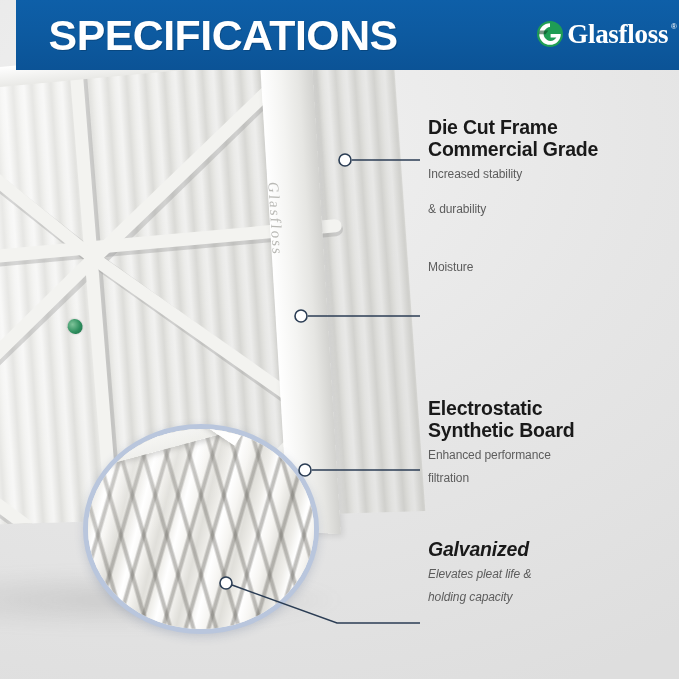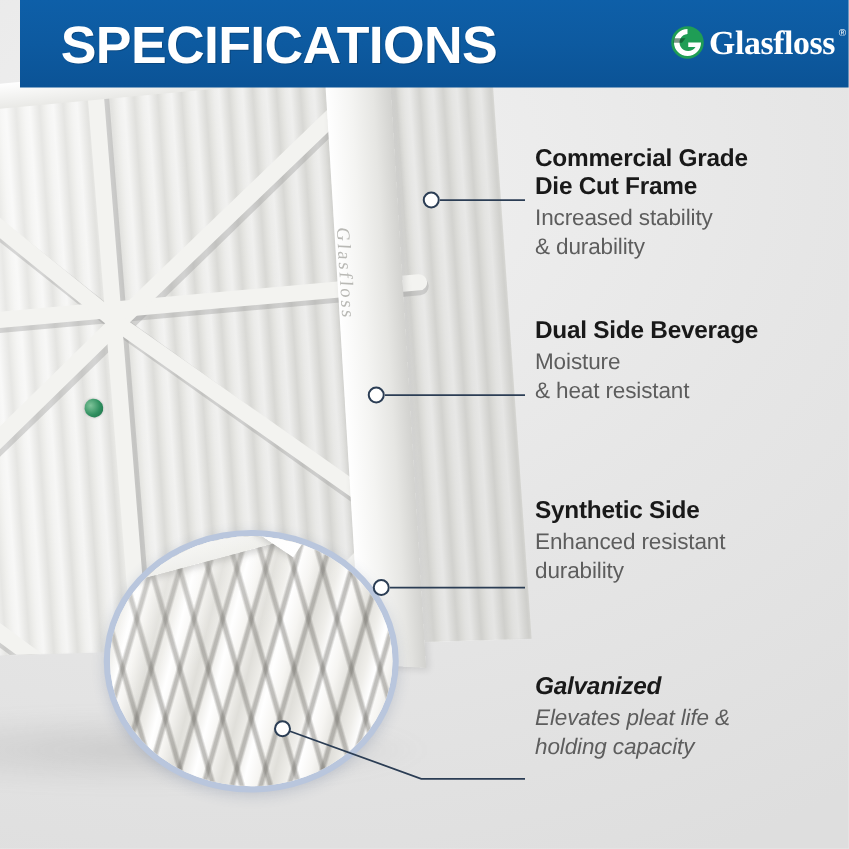--- a/index.html
+++ b/index.html
@@ -141,21 +141,21 @@
   .leader-line { stroke: #2b3d54; stroke-width: 1.4; fill: none; }
   .leader-dot { fill: #ffffff; stroke: #2b3d54; stroke-width: 1.6; }
 
   
   .callout { position: absolute; left: 428px; width: 248px; }
   .callout-title {
     font-size: 19.5px; font-weight: bold; color: #191919;
     line-height: 22px; letter-spacing: -0.2px;
   }
   .callout-sub {
-    font-size: 18px; color: #5d5d5d; line-height: 23px;
+    font-size: 12px; color: #5d5d5d; line-height: 23px;
     margin-top: 3px; letter-spacing: -0.1px;
   }
   #callout-0 { top: 116px; }
   #callout-1 { top: 253px; }
   #callout-2 { top: 397px; }
   #callout-3 { top: 538px; font-style: italic; }
 </style>
 </head>
 <body>
 
@@ -236,36 +236,35 @@
           <path d="M14 3.2 A10.8 10.8 0 1 0 24.8 14 L14.6 14 L14.6 17.6 L20.4 17.6 A6.9 6.9 0 1 1 14 7.1 Z" fill="#ffffff"></path>
           <path d="M3.4 10.6 L12.4 10.6 L9.6 14.2 L2.6 14.2 Z" fill="#0b3f22" opacity="0.55"></path>
         </svg>
       </div>
       <div id="logo-text">Glasfloss</div>
       <div id="logo-tm">®</div>
     </div>
   </div>
 
   <div class="callout" id="callout-0">
+    <div class="callout-title">Die Cut Frame</div>
     <div class="callout-title">Commercial Grade</div>
-    <div class="callout-title">Die Cut Frame</div>
     <div class="callout-sub">Increased stability</div>
-    <div class="callout-sub" style="margin-top:0">&amp; durability</div>
+    <div class="callout-sub" style="margin-top:12px">&amp; durability</div>
   </div>
 
   <div class="callout" id="callout-1">
-    <div class="callout-title">Dual Side Beverage</div>
     <div class="callout-sub">Moisture</div>
-    <div class="callout-sub" style="margin-top:0">&amp; heat resistant</div>
   </div>
 
   <div class="callout" id="callout-2">
-    <div class="callout-title">Synthetic Side</div>
-    <div class="callout-sub">Enhanced resistant</div>
-    <div class="callout-sub" style="margin-top:0">durability</div>
+    <div class="callout-title">Electrostatic</div>
+    <div class="callout-title">Synthetic Board</div>
+    <div class="callout-sub">Enhanced performance</div>
+    <div class="callout-sub" style="margin-top:0">filtration</div>
   </div>
 
   <div class="callout" id="callout-3">
     <div class="callout-title">Galvanized</div>
     <div class="callout-sub">Elevates pleat life &amp;</div>
     <div class="callout-sub" style="margin-top:0">holding capacity</div>
   </div>
 
 </div>
 

